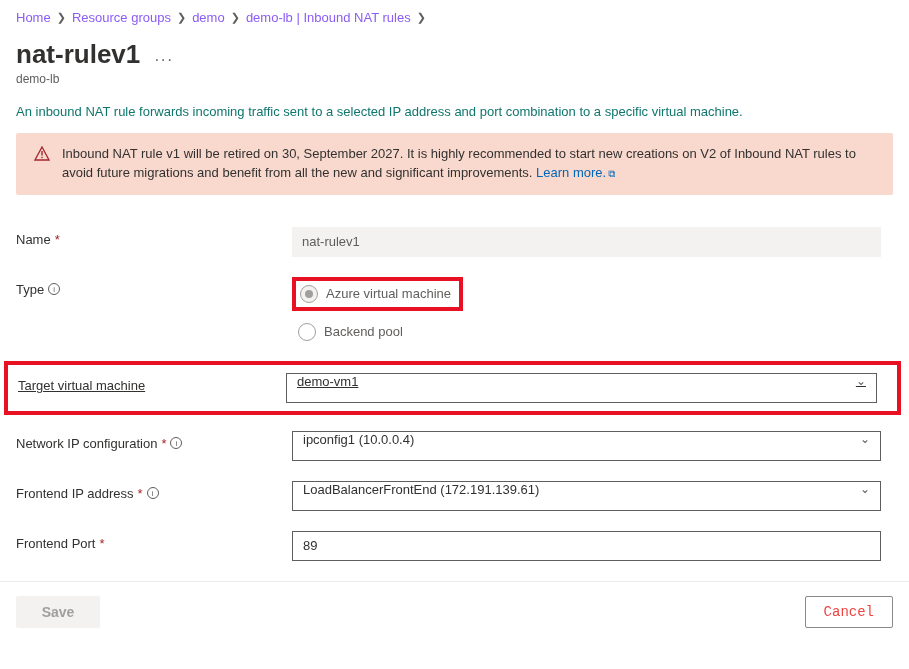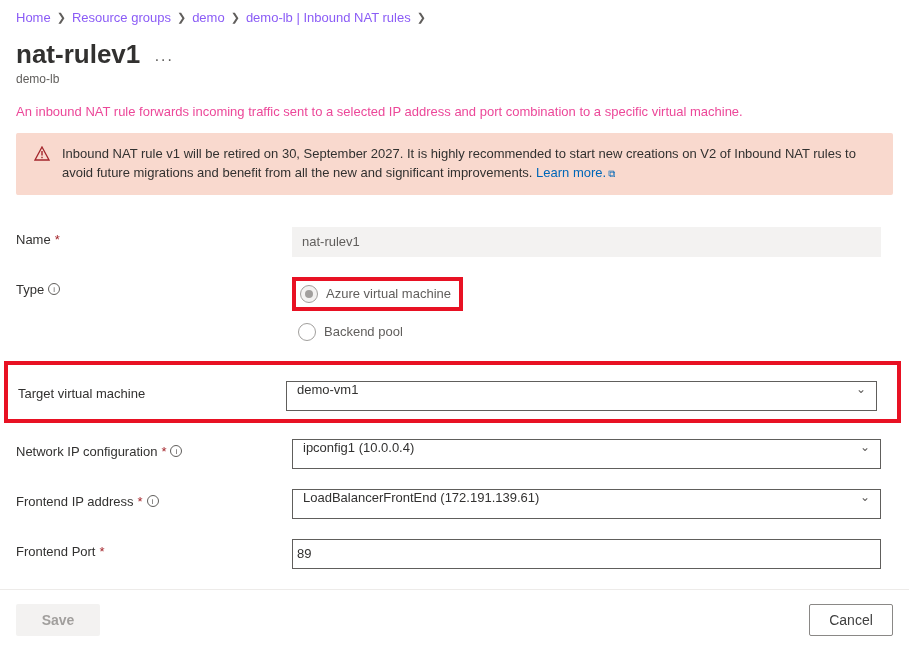--- a/index.html
+++ b/index.html
@@ -35,21 +35,21 @@
   }
   .more-dots { color: #605e5c; font-size: 16px; letter-spacing: 1px; cursor: pointer; align-self: flex-start; margin-top: 12px; }
   .subtitle {
     font-size: 12px;
     color: #605e5c;
     margin-top: 2px;
     margin-bottom: 18px;
   }
   .desc {
     font-size: 13px;
-    color: #ec4899;
+    color: #0f766e;
     margin-bottom: 14px;
   }
   .warning-box {
     display: flex;
     gap: 12px;
     background: #f9d9ce;
     border-left: 2px solid #f9d9ce;
     padding: 12px 16px;
     font-size: 13px;
     line-height: 1.45;
@@ -95,21 +95,21 @@
     padding: 0 10px;
     font-size: 13px;
     color: #605e5c;
     font-family: inherit;
   }
   .text-input-white {
     width: 98%;
     height: 30px;
     border: 1px solid #605e5c;
     background: #fff;
-    padding: 0 4px;
+    padding: 0 10px;
     font-size: 13px;
     color: #323130;
     font-family: inherit;
   }
   .radio-group { display: flex; flex-direction: column; gap: 12px; }
   .radio-item {
     display: flex;
     align-items: center;
     gap: 8px;
     font-size: 13px;
@@ -176,25 +176,26 @@
     background: #f3f2f1;
     border: none;
     color: #a19f9d;
     font-weight: 600;
     cursor: default;
     min-width: 84px;
   }
   .btn-cancel {
     background: #fff;
     border: 1px solid #8a8886;
-    color: #404040;
+    color: #ef4444;
     min-width: 84px;
+    font-family: Liberation Mono, monospace;
   }
   .highlight-red.vm-row .form-row { margin-bottom: 0; }
-  .highlight-red.vm-row { padding: 16px 8px 8px 10px; }
+  .highlight-red.vm-row { padding: 8px 8px 8px 10px; text-decoration: underline; }
 </style>
 </head>
 <body>
 
 <div class="page">
 
   <nav class="breadcrumb">
     <a>Home</a>
     <span class="sep">❯</span>
     <a>Resource groups</a>

